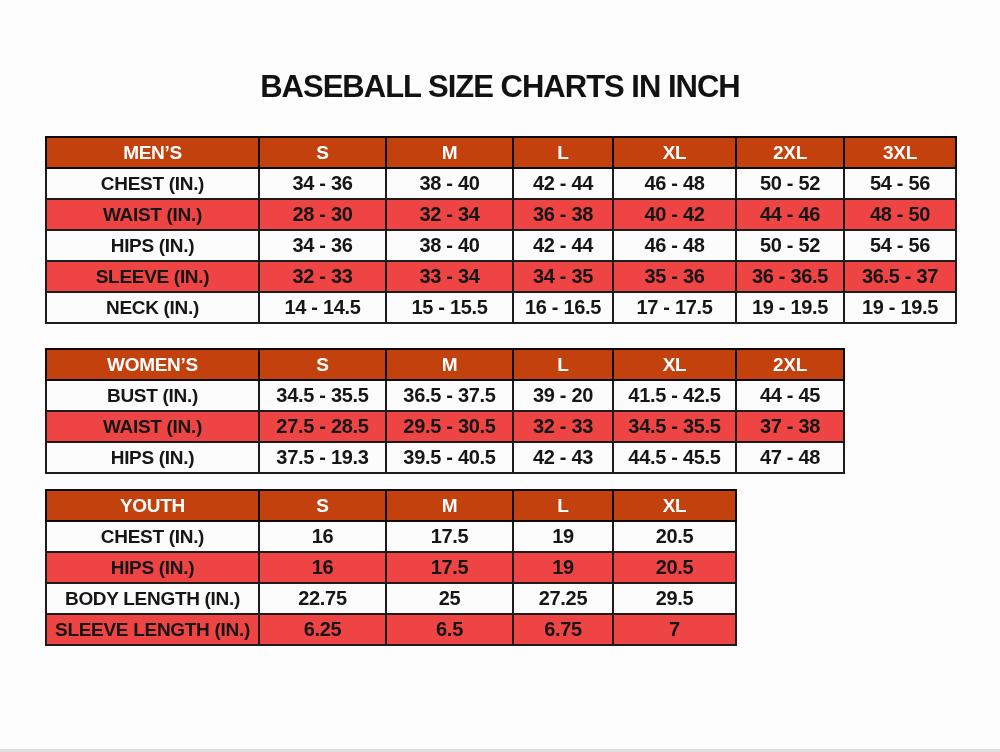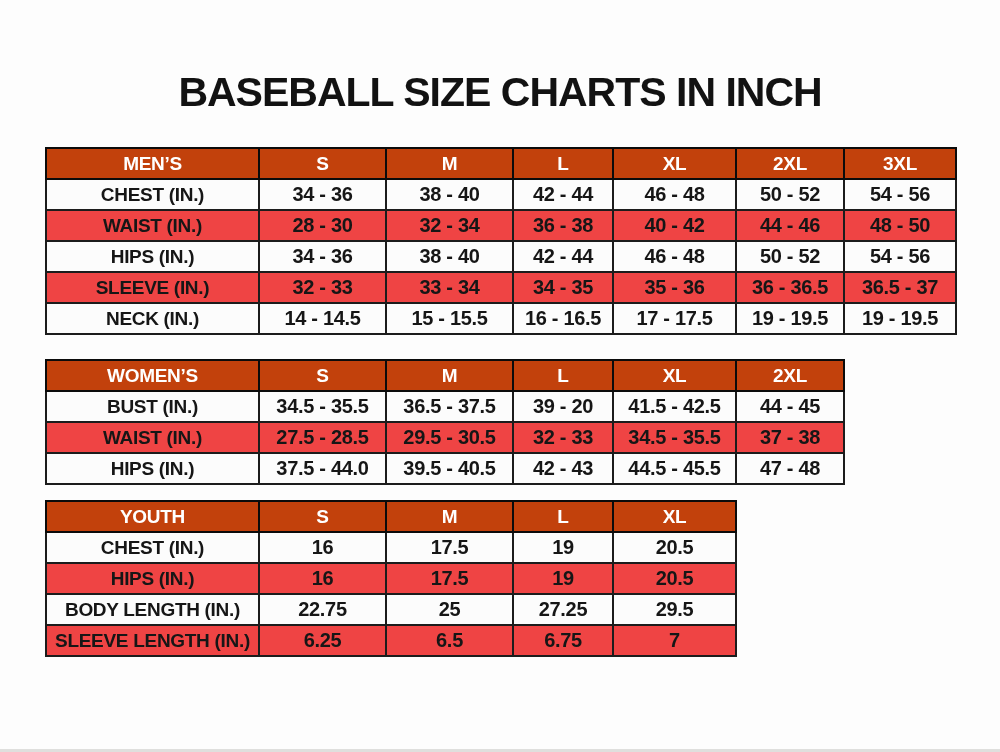--- a/index.html
+++ b/index.html
@@ -12,21 +12,21 @@
     background: #fdfdfd;
     font-family: "Liberation Sans", sans-serif;
     color: #111111;
     position: relative;
     overflow: hidden;
   }
   .page-title {
     margin: 0;
     padding-top: 70px;
     text-align: center;
-    font-size: 41px;
+    font-size: 31px;
     line-height: 1.1;
     font-weight: bold;
     letter-spacing: -1px;
     color: #121212;
     white-space: nowrap;
   }
   .tables-container {
     margin-left: 45px;
   }
   table.size-table {
@@ -180,21 +180,21 @@
         <tr class="row-odd">
           <th class="row-label">WAIST (IN.)</th>
           <td class="size-value">27.5 - 28.5</td>
           <td class="size-value">29.5 - 30.5</td>
           <td class="size-value">32 - 33</td>
           <td class="size-value">34.5 - 35.5</td>
           <td class="size-value">37 - 38</td>
         </tr>
         <tr class="row-even">
           <th class="row-label">HIPS (IN.)</th>
-          <td class="size-value">37.5 - 44.0</td>
+          <td class="size-value">37.5 - 19.3</td>
           <td class="size-value">39.5 - 40.5</td>
           <td class="size-value">42 - 43</td>
           <td class="size-value">44.5 - 45.5</td>
           <td class="size-value">47 - 48</td>
         </tr>
       </tbody>
     </table>
     <table class="size-table youth">
       <colgroup>
         <col style="width: 213px;">

